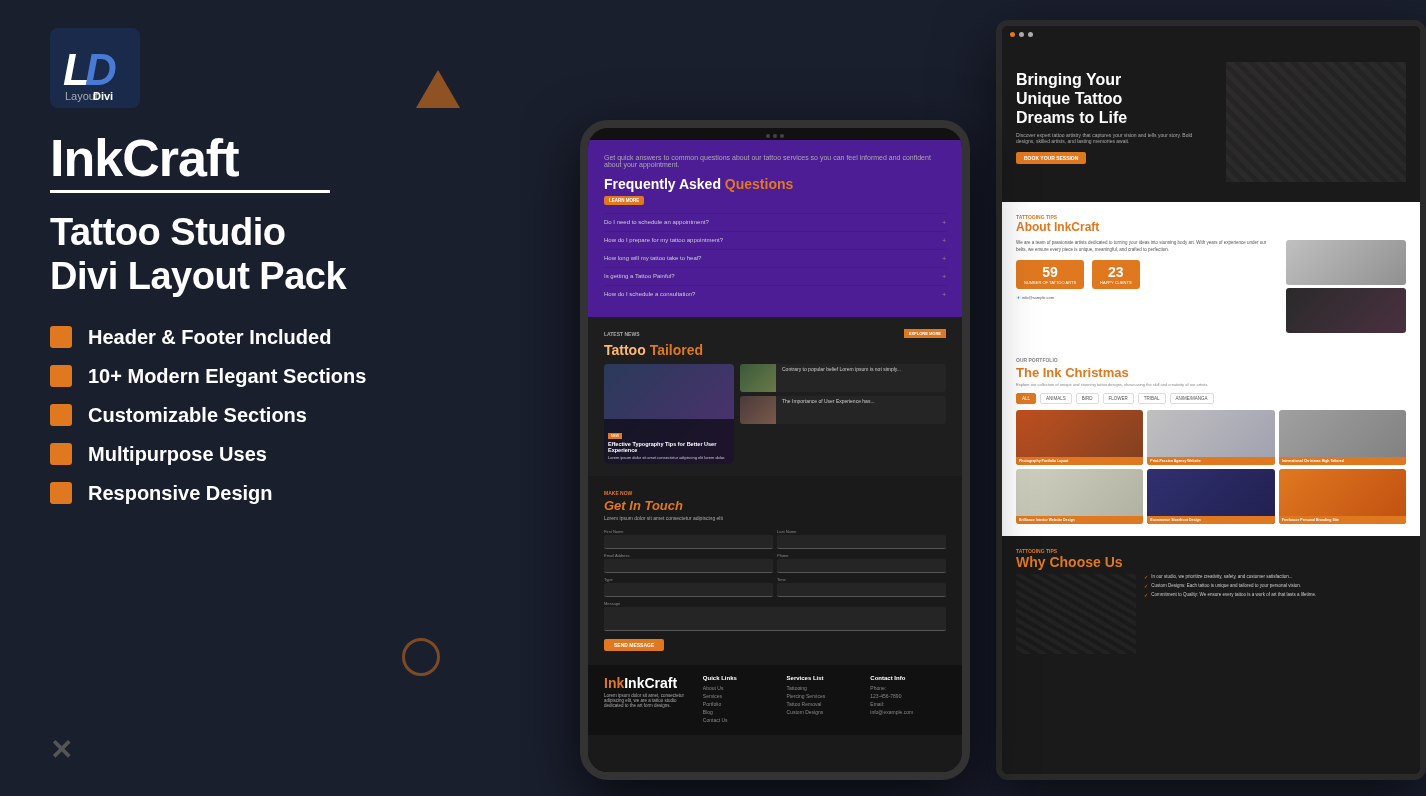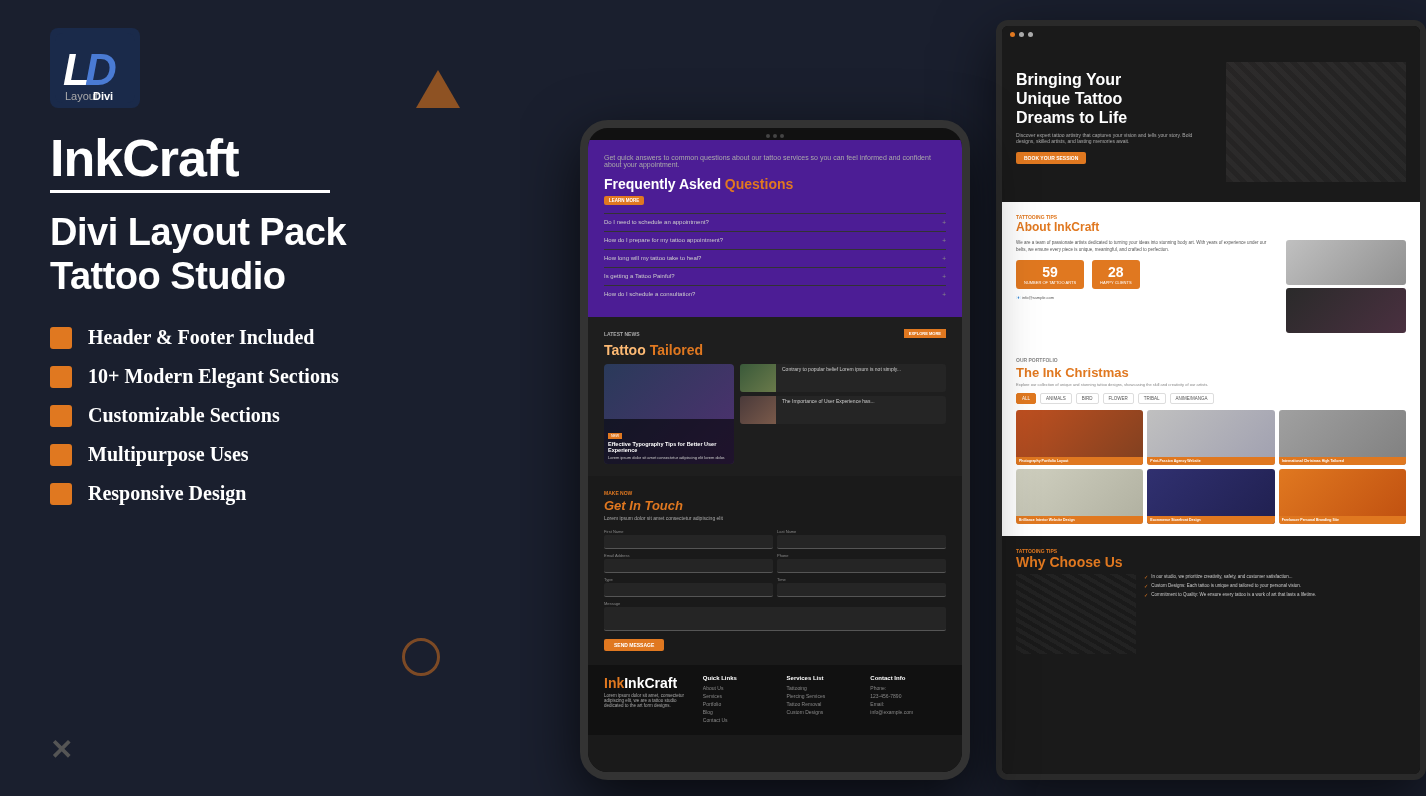--- a/index.html
+++ b/index.html
@@ -72,26 +72,25 @@
 
     .features-list {
       list-style: none;
       display: flex;
       flex-direction: column;
       gap: 16px;
     }
 
     .features-list li {
       display: flex;
-      align-items: flex-end;
+      align-items: flex-start;
       gap: 16px;
       font-size: 20px;
       font-weight: 600;
       color: #ffffff;
-      font-family: Liberation Serif, serif;
     }
 
     .feature-icon {
       width: 22px;
       height: 22px;
       background: #e07820;
       border-radius: 3px;
       flex-shrink: 0;
     }
 
@@ -633,22 +632,22 @@
         <text x="10" y="67" font-size="11" fill="#aaa" font-family="Arial">Layout</text>
         <text x="38" y="67" font-size="11" font-weight="700" fill="white" font-family="Arial">Divi</text>
       </svg>
     </div>
   </div>
 
   <div class="product-title">InkCraft</div>
   <div class="title-underline"></div>
 
   <div class="product-subtitle">
+    <div>Tattoo Studio</div>
     <div>Divi Layout Pack</div>
-    <div>Tattoo Studio</div>
   </div>
 
   <ul class="features-list">
     <li>
       <div class="feature-icon"></div>
       <span>Header &amp; Footer Included</span>
     </li>
     <li>
       <div class="feature-icon"></div>
       <span>10+ Modern Elegant Sections</span>
@@ -851,21 +850,21 @@
         </div>
         <div style="display:flex; gap:8px;">
           <div style="flex:1;">
             <div style="font-size:4.5px;color:#555;line-height:1.5;margin-bottom:6px;">We are a team of passionate artists dedicated to turning your ideas into stunning body art. With years of experience under our belts, we ensure every piece is unique, meaningful, and crafted to perfection.</div>
             <div class="desk-stats">
               <div class="desk-stat-box">
                 <div class="desk-stat-num">59</div>
                 <div class="desk-stat-label">NUMBER OF TATTOO ARTS</div>
               </div>
               <div class="desk-stat-box">
-                <div class="desk-stat-num">28</div>
+                <div class="desk-stat-num">23</div>
                 <div class="desk-stat-label">HAPPY CLIENTS</div>
               </div>
             </div>
             <div style="font-size:4px;color:#555;margin-top:4px;">
               📧 <span>info@sample.com</span>
             </div>
           </div>
           <div class="desk-about-imgs" style="width:120px; flex-direction:column; gap:3px;">
             <div style="height:45px;background:linear-gradient(135deg,#c0c0c0,#909090);border-radius:3px;"></div>
             <div style="height:45px;background:linear-gradient(135deg,#2a2a2a,#4a3040);border-radius:3px;"></div>

